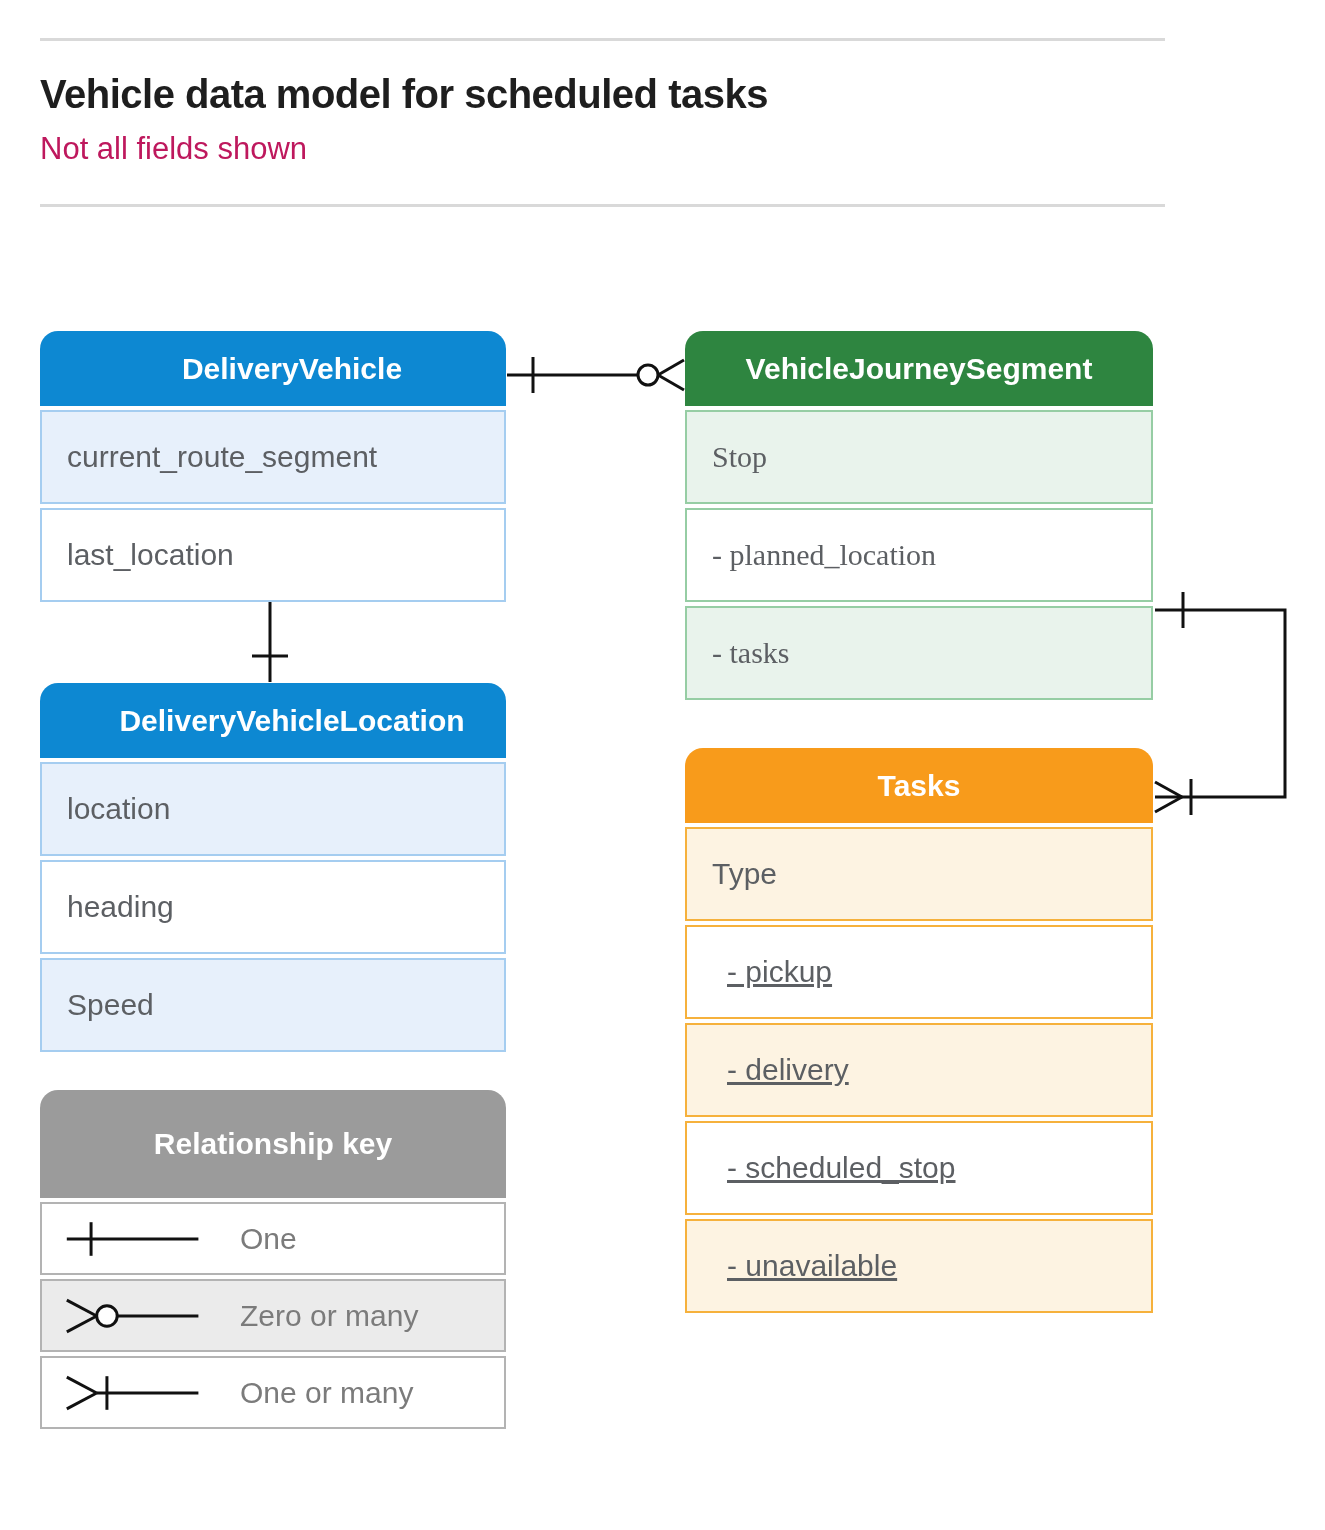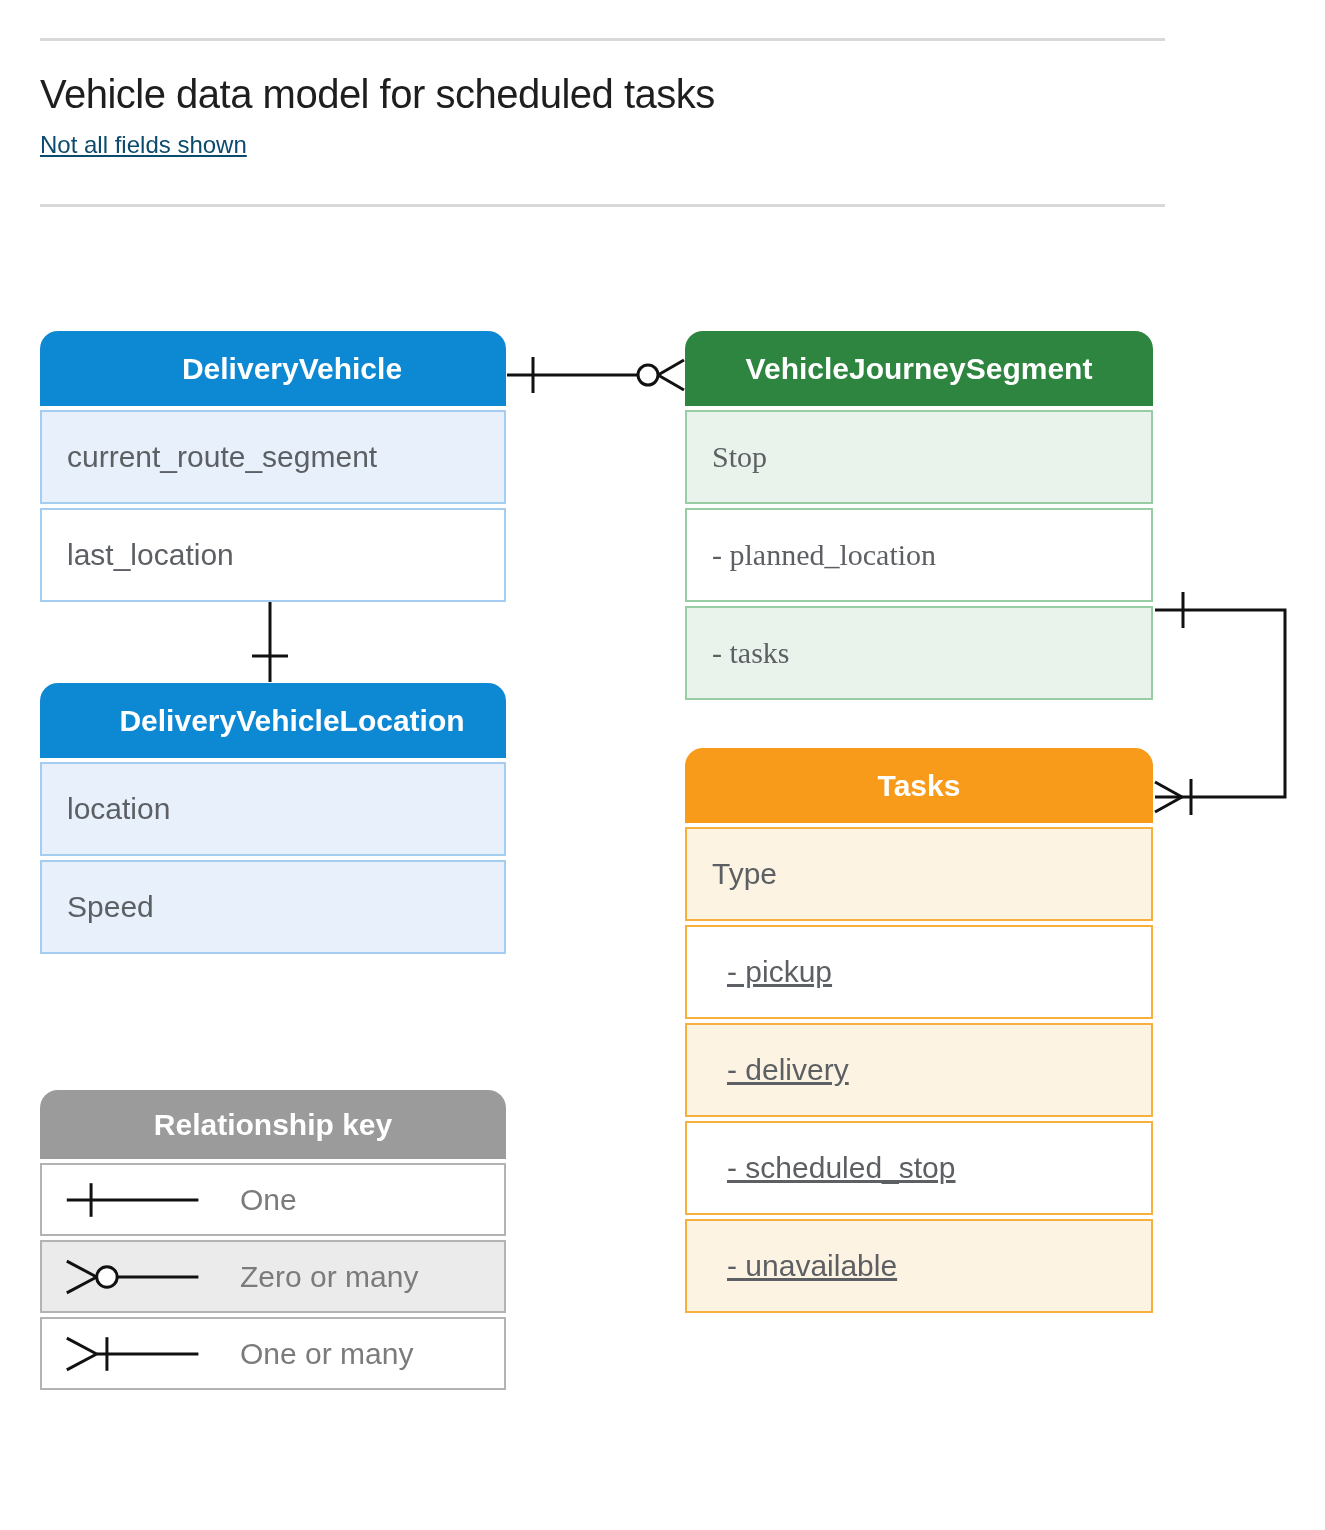--- a/index.html
+++ b/index.html
@@ -5,25 +5,25 @@
   * { margin:0; padding:0; box-sizing:border-box; }
   html,body { background:#ffffff; }
   body { font-family:"Liberation Sans", sans-serif; }
   .page {
     position:relative; width:1325px; height:1530px; background:#fff; overflow:hidden;
   }
   .divider {
     position:absolute; left:40px; width:1125px; height:3px; background:#d9d9d9;
   }
   .page-title {
-    position:absolute; left:40px; top:72px; font-size:40px; font-weight:400;
+    position:absolute; left:40px; top:72px; font-size:40px; font-weight:700;
     color:#1e1e1e; letter-spacing:-0.5px;
   }
   .page-subtitle {
-    position:absolute; left:40px; top:131px; font-size:24px; color:#0c4a6e;text-decoration:underline;
+    position:absolute; left:40px; top:131px; font-size:31px; color:#be185d;
   }
 
   .entity { position:absolute; }
   .entity-header {
     height:75px; border-radius:18px 18px 0 0; color:#ffffff;
     font-weight:700; font-size:30px; display:flex; align-items:center; justify-content:center;
   }
   .entity-row {
     height:94px; margin-top:4px; border:2px solid; background:#ffffff;
     display:flex; align-items:center; padding-left:25px;
@@ -32,21 +32,21 @@
   .entity-row.indent { padding-left:40px;text-decoration:underline; }
   .blue   .entity-header { background:var(--blue-header);padding-left:38px; }
   .blue   .entity-row    { border-color:var(--blue-border); }
   .blue   .entity-row.tint { background:var(--blue-row); }
   .green  .entity-header { background:var(--green-header); }
   .green  .entity-row    { border-color:var(--green-border);font-family:Liberation Serif, serif; }
   .green  .entity-row.tint { background:var(--green-row); }
   .orange .entity-header { background:var(--orange-header); }
   .orange .entity-row    { border-color:var(--orange-border); }
   .orange .entity-row.tint { background:var(--orange-row); }
-  .gray   .entity-header { background:var(--gray-header); height:69px; }
+  .gray   .entity-header { background:var(--gray-header); height:108px; }
   .gray   .entity-row    { border-color:var(--gray-border); }
   .gray   .entity-row.tint { background:var(--gray-row); }
 
   .legend-row { height:73px; padding-left:22px; color:#7b7b7b; }
   .legend-symbol { width:140px; height:50px; flex:0 0 140px; }
   .legend-label { margin-left:36px; white-space:nowrap; }
 
   .connectors {
     position:absolute; left:0; top:0; width:1325px; height:1530px; pointer-events:none;
   }
@@ -114,20 +114,23 @@
     </div>
   </div>
 
   <div class="entity blue" style="left:40px; top:683px; width:466px">
     <div class="entity-header">
       <span>DeliveryVehicleLocation</span>
     </div>
     <div class="entity-row tint">
       <span>location</span>
     </div>
+    <div class="entity-row">
+      <span>heading</span>
+    </div>
     <div class="entity-row tint">
       <span>Speed</span>
     </div>
   </div>
 
   <div class="entity orange" style="left:685px; top:748px; width:468px">
     <div class="entity-header">
       <span>Tasks</span>
     </div>
     <div class="entity-row tint">

